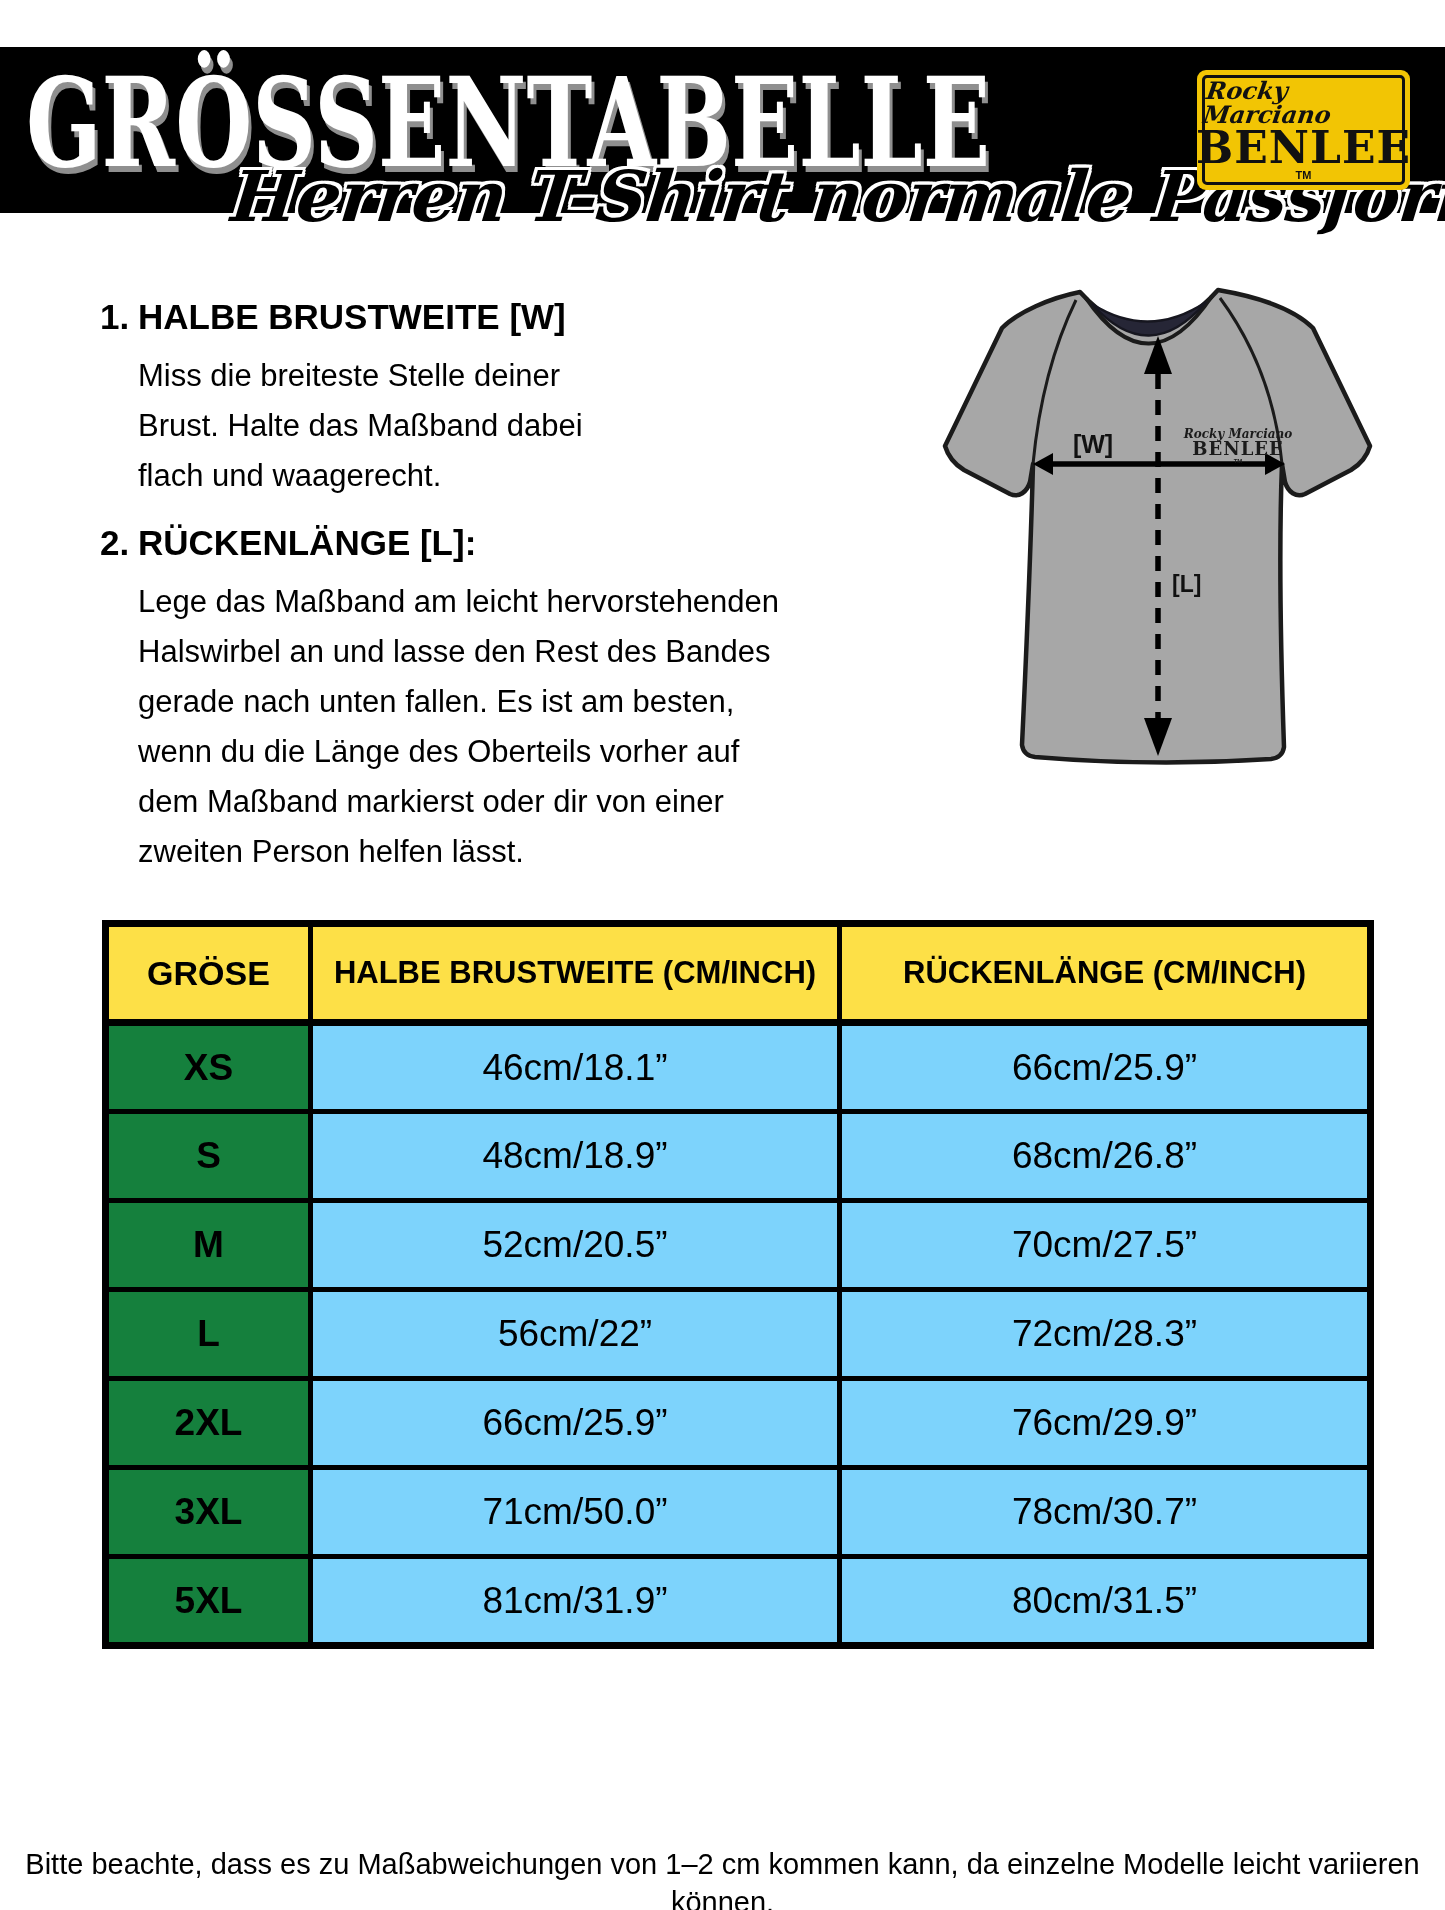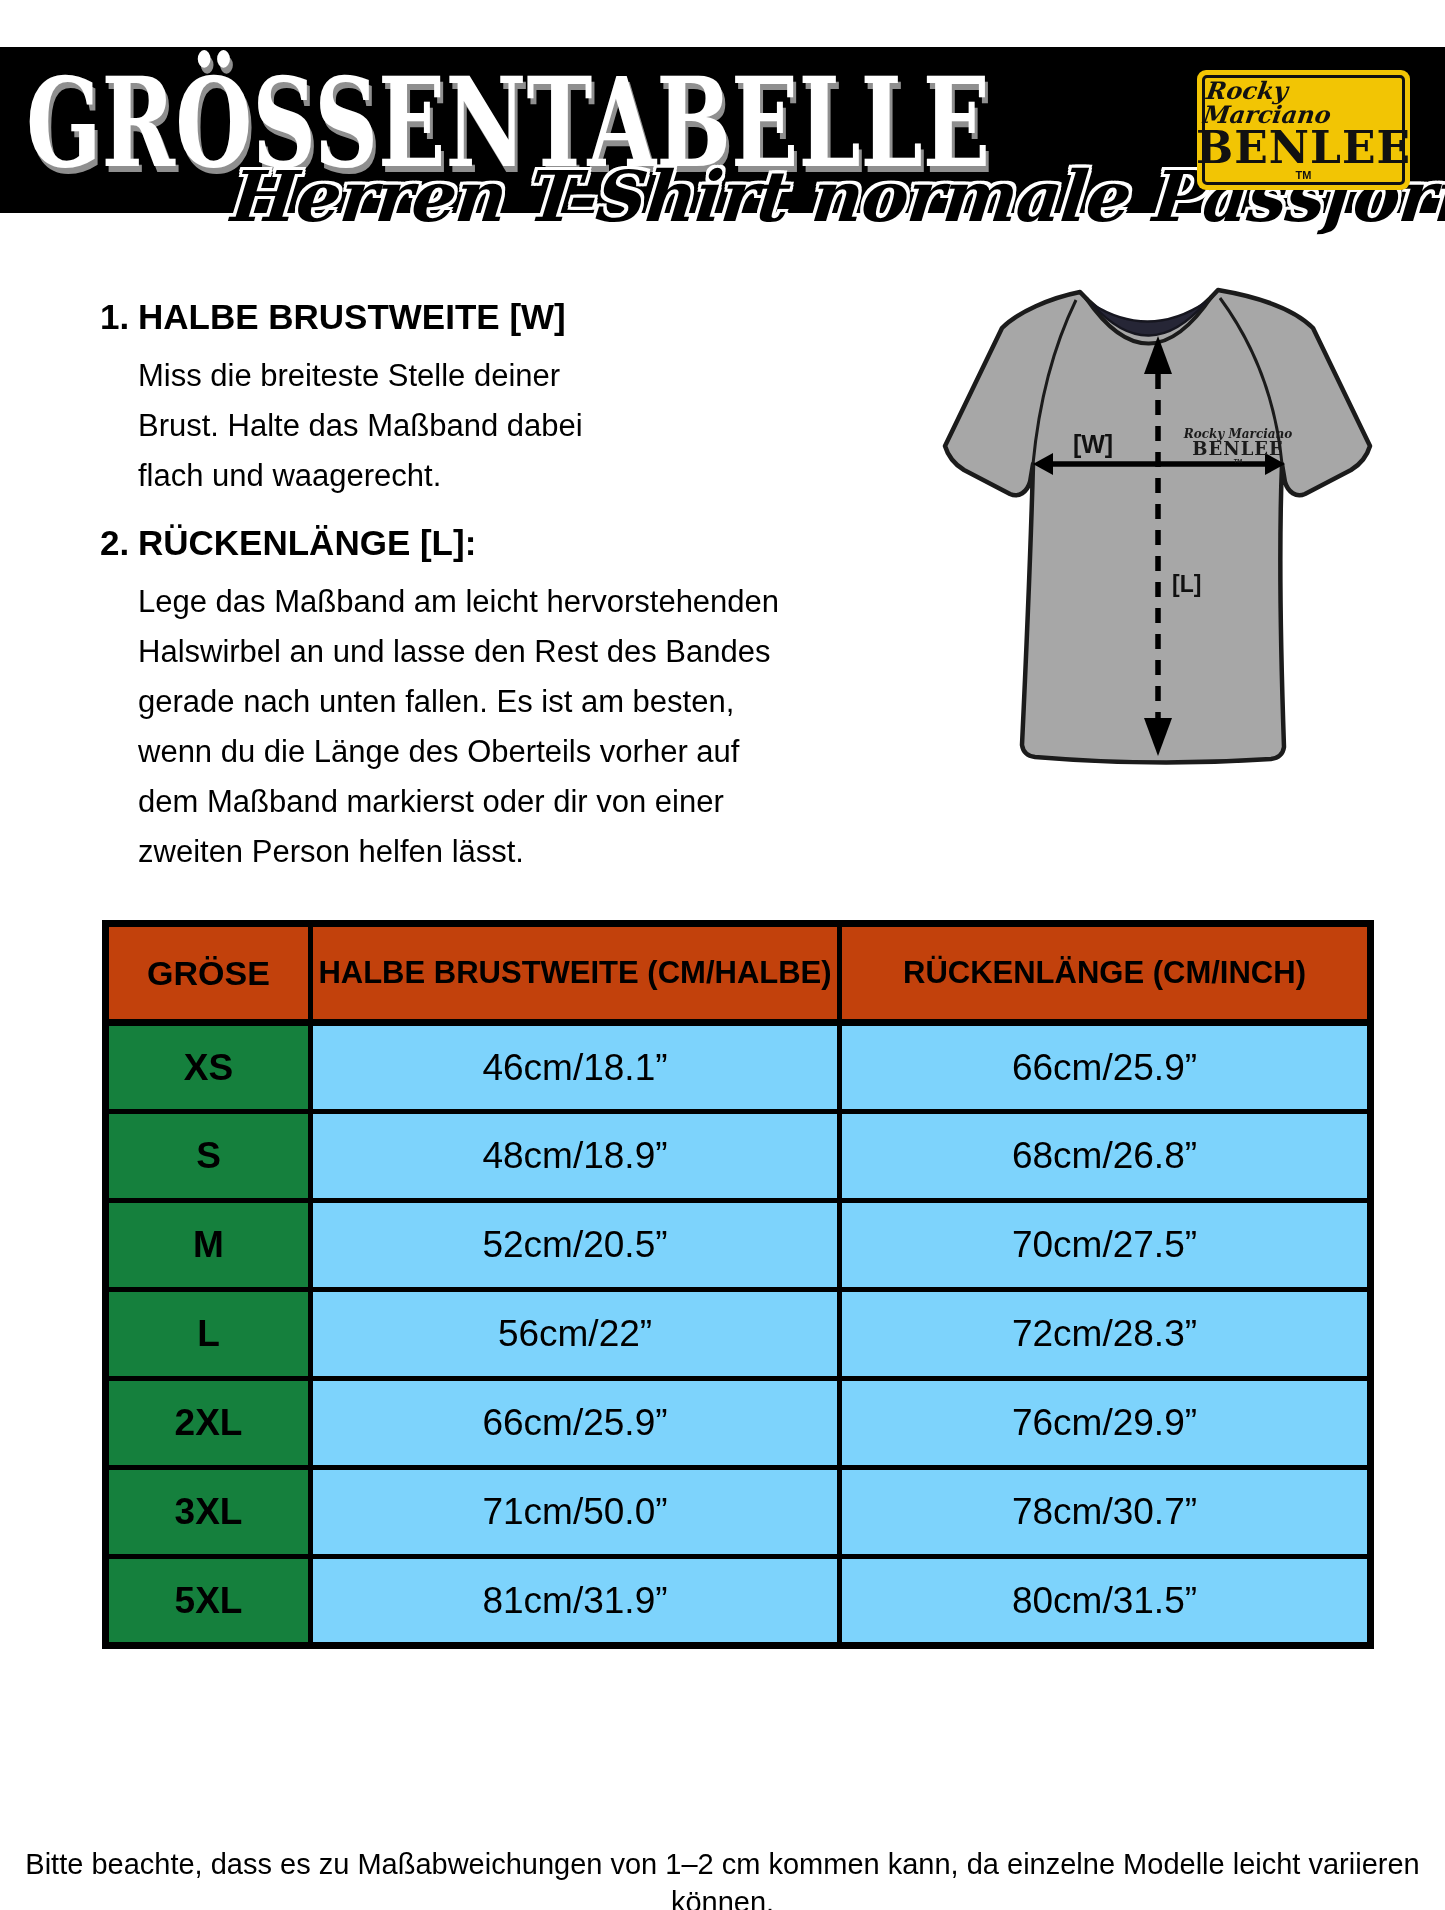--- a/index.html
+++ b/index.html
@@ -46,21 +46,21 @@
   .inst-body { margin-left:38px; margin-top:14px; font-size:31px; line-height:50px;
                white-space:pre-line; }
 
   
   .shirt { position:absolute; left:900px; top:240px; width:545px; height:620px; }
 
   
   table.size-table { position:absolute; left:102px; top:920px; width:1265px;
                      border-collapse:collapse; table-layout:fixed; border:7px solid #000; }
   .size-table td { border:5px solid #000; text-align:center; vertical-align:middle; padding:0; }
-  .size-table thead td { background:#c2410c; font-weight:bold; font-size:31px; height:92px;
+  .size-table thead td { background:#fde047; font-weight:bold; font-size:31px; height:92px;
                          border-bottom-width:7px; }
   .size-table thead td.size-h { font-size:34px; }
   .size-table tbody tr { height:89px; }
   .size-table tbody td.size { background:#15803d; font-weight:bold; font-size:37px; }
   .size-table tbody td.val { background:#7dd3fc; font-size:37px; }
 
   
   .footer { position:absolute; left:0; top:1846px; width:1445px; text-align:center;
             font-size:29px; line-height:1.3; }
 </style>
@@ -149,21 +149,21 @@
 
 <table class="size-table">
   <colgroup>
     <col style="width:205px">
       <col style="width:529px">
       <col style="width:531px">
   </colgroup>
   <thead>
     <tr>
       <td class="size-h">GRÖSE</td>
-      <td>HALBE BRUSTWEITE (CM/HALBE)</td>
+      <td>HALBE BRUSTWEITE (CM/INCH)</td>
       <td>RÜCKENLÄNGE (CM/INCH)</td>
     </tr>
   </thead>
   <tbody>
     <tr>
       <td class="size">XS</td>
       <td class="val">46cm/18.1”</td>
       <td class="val">66cm/25.9”</td>
     </tr>
     <tr>

